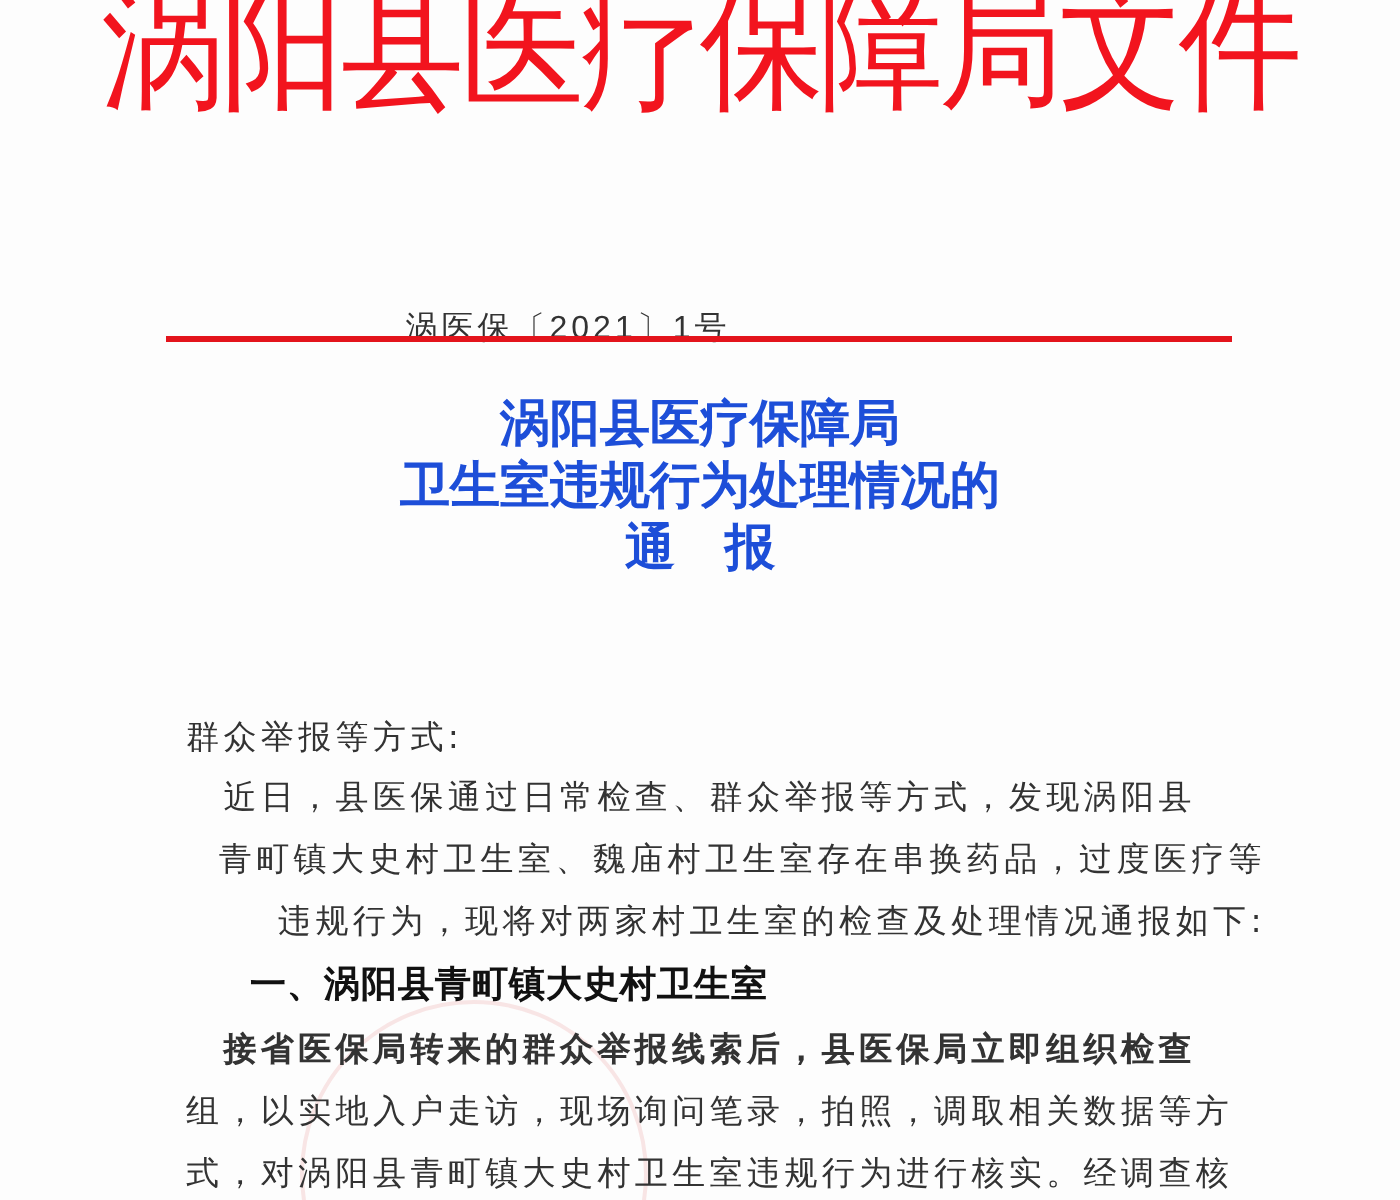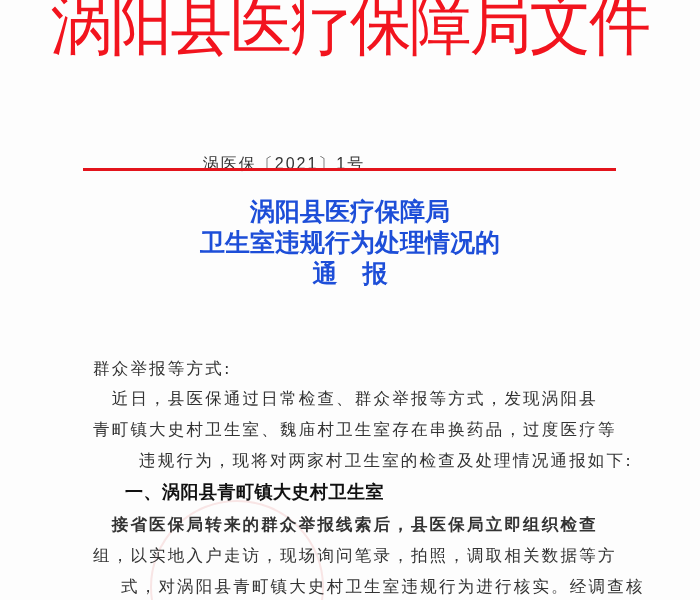--- a/index.html
+++ b/index.html
@@ -65,22 +65,22 @@
 
 <div class="title-block">
   <div>涡阳县医疗保障局</div>
   <div>卫生室违规行为处理情况的</div>
   <div>通　报</div>
 </div>
 
 <div class="body-text" style="top:358px;">群众举报等方式:</div>
 
 <div class="body-text" style="top:388px;">　近日，县医保通过日常检查、群众举报等方式，发现涡阳县</div>
-<div class="body-text" style="top:419px;">青町镇大史村卫生室、魏庙村卫生室存在串换药品，过度医疗等</div>
+<div class="body-text" style="top:419px;text-align:right;">青町镇大史村卫生室、魏庙村卫生室存在串换药品，过度医疗等</div>
 <div class="body-text" style="top:450px;text-align:right;">违规行为，现将对两家村卫生室的检查及处理情况通报如下:</div>
 
 <div class="section-head" style="top:480px;">一、涡阳县青町镇大史村卫生室</div>
 
 <div class="seal"></div>
 
 <div class="body-text" style="top:514px;font-weight:bold;">　接省医保局转来的群众举报线索后，县医保局立即组织检查</div>
 <div class="body-text" style="top:545px;">组，以实地入户走访，现场询问笔录，拍照，调取相关数据等方</div>
-<div class="body-text" style="top:576px;margin-left:28px;">式，对涡阳县青町镇大史村卫生室违规行为进行核实。经调查核</div>
+<div class="body-text" style="top:576px;">式，对涡阳县青町镇大史村卫生室违规行为进行核实。经调查核</div>
 
 </body></html>

